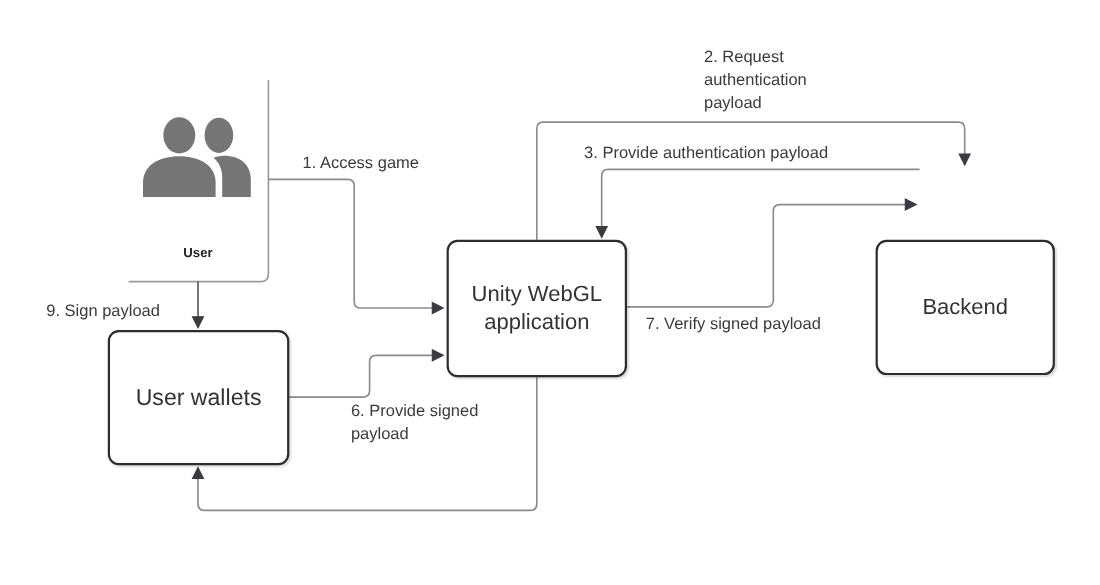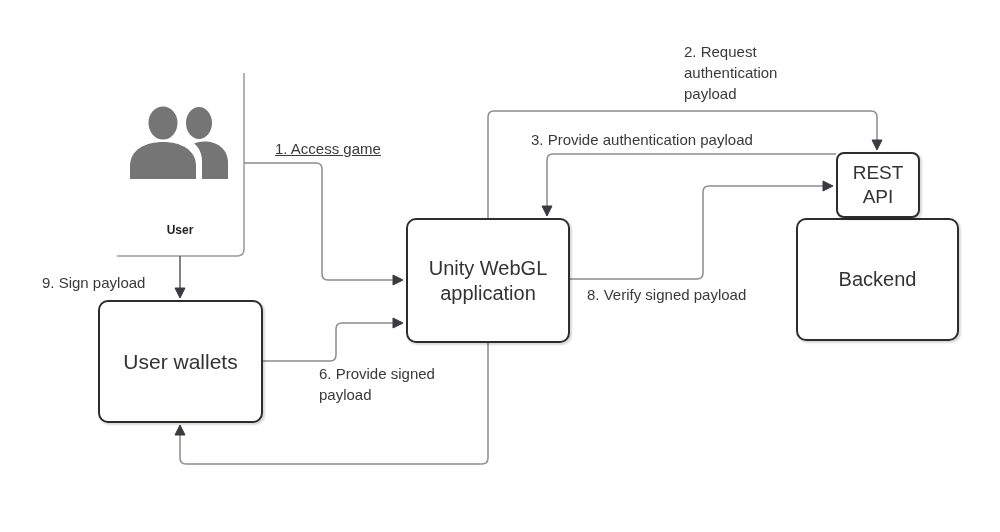--- a/index.html
+++ b/index.html
@@ -57,22 +57,22 @@
     color: #222222;
   }
 
   .edge-label {
     position: absolute;
     font-size: 15px;
     line-height: 21px;
     color: #3a3a3a;
     white-space: pre-line;
   }
-  .edge-label-1 { left: 275px; top: 138px; text-decoration: underline; }
-  .edge-label-2 { left: 640px; top: 41px; margin-left: 44px;  }
+  .edge-label-1 { left: 275px; top: 138px; }
+  .edge-label-2 { left: 640px; top: 41px;  }
   .edge-label-3 { left: 531px; top: 129px; }
   .edge-label-4 { left: 301px; top: 468px; }
   .edge-label-5 { left: 42px;  top: 272px; }
   .edge-label-6 { left: 283px; top: 363px; margin-left: 36px; }
   .edge-label-7 { left: 587px; top: 284px; }
 
   .edge-path {
     fill: none;
     stroke: #8c8c8c;
     stroke-width: 1.5;
@@ -130,28 +130,24 @@
 
   <div class="node node-unity">
     <span>Unity WebGL
 application</span>
   </div>
 
   <div class="node node-backend">
     <span>Backend</span>
   </div>
 
-  <div class="node node-rest-api">
-    <span>REST
-API</span>
-  </div>
 
   <div class="edge-label edge-label-1">1. Access game</div>
   <div class="edge-label edge-label-2">2. Request
 authentication
 payload</div>
   <div class="edge-label edge-label-3">3. Provide authentication payload</div>
   <div class="edge-label edge-label-5">9. Sign payload</div>
   <div class="edge-label edge-label-6">6. Provide signed
 payload</div>
-  <div class="edge-label edge-label-7">8. Verify signed payload</div>
+  <div class="edge-label edge-label-7">7. Verify signed payload</div>
 
 </div>
 
 </body></html>

